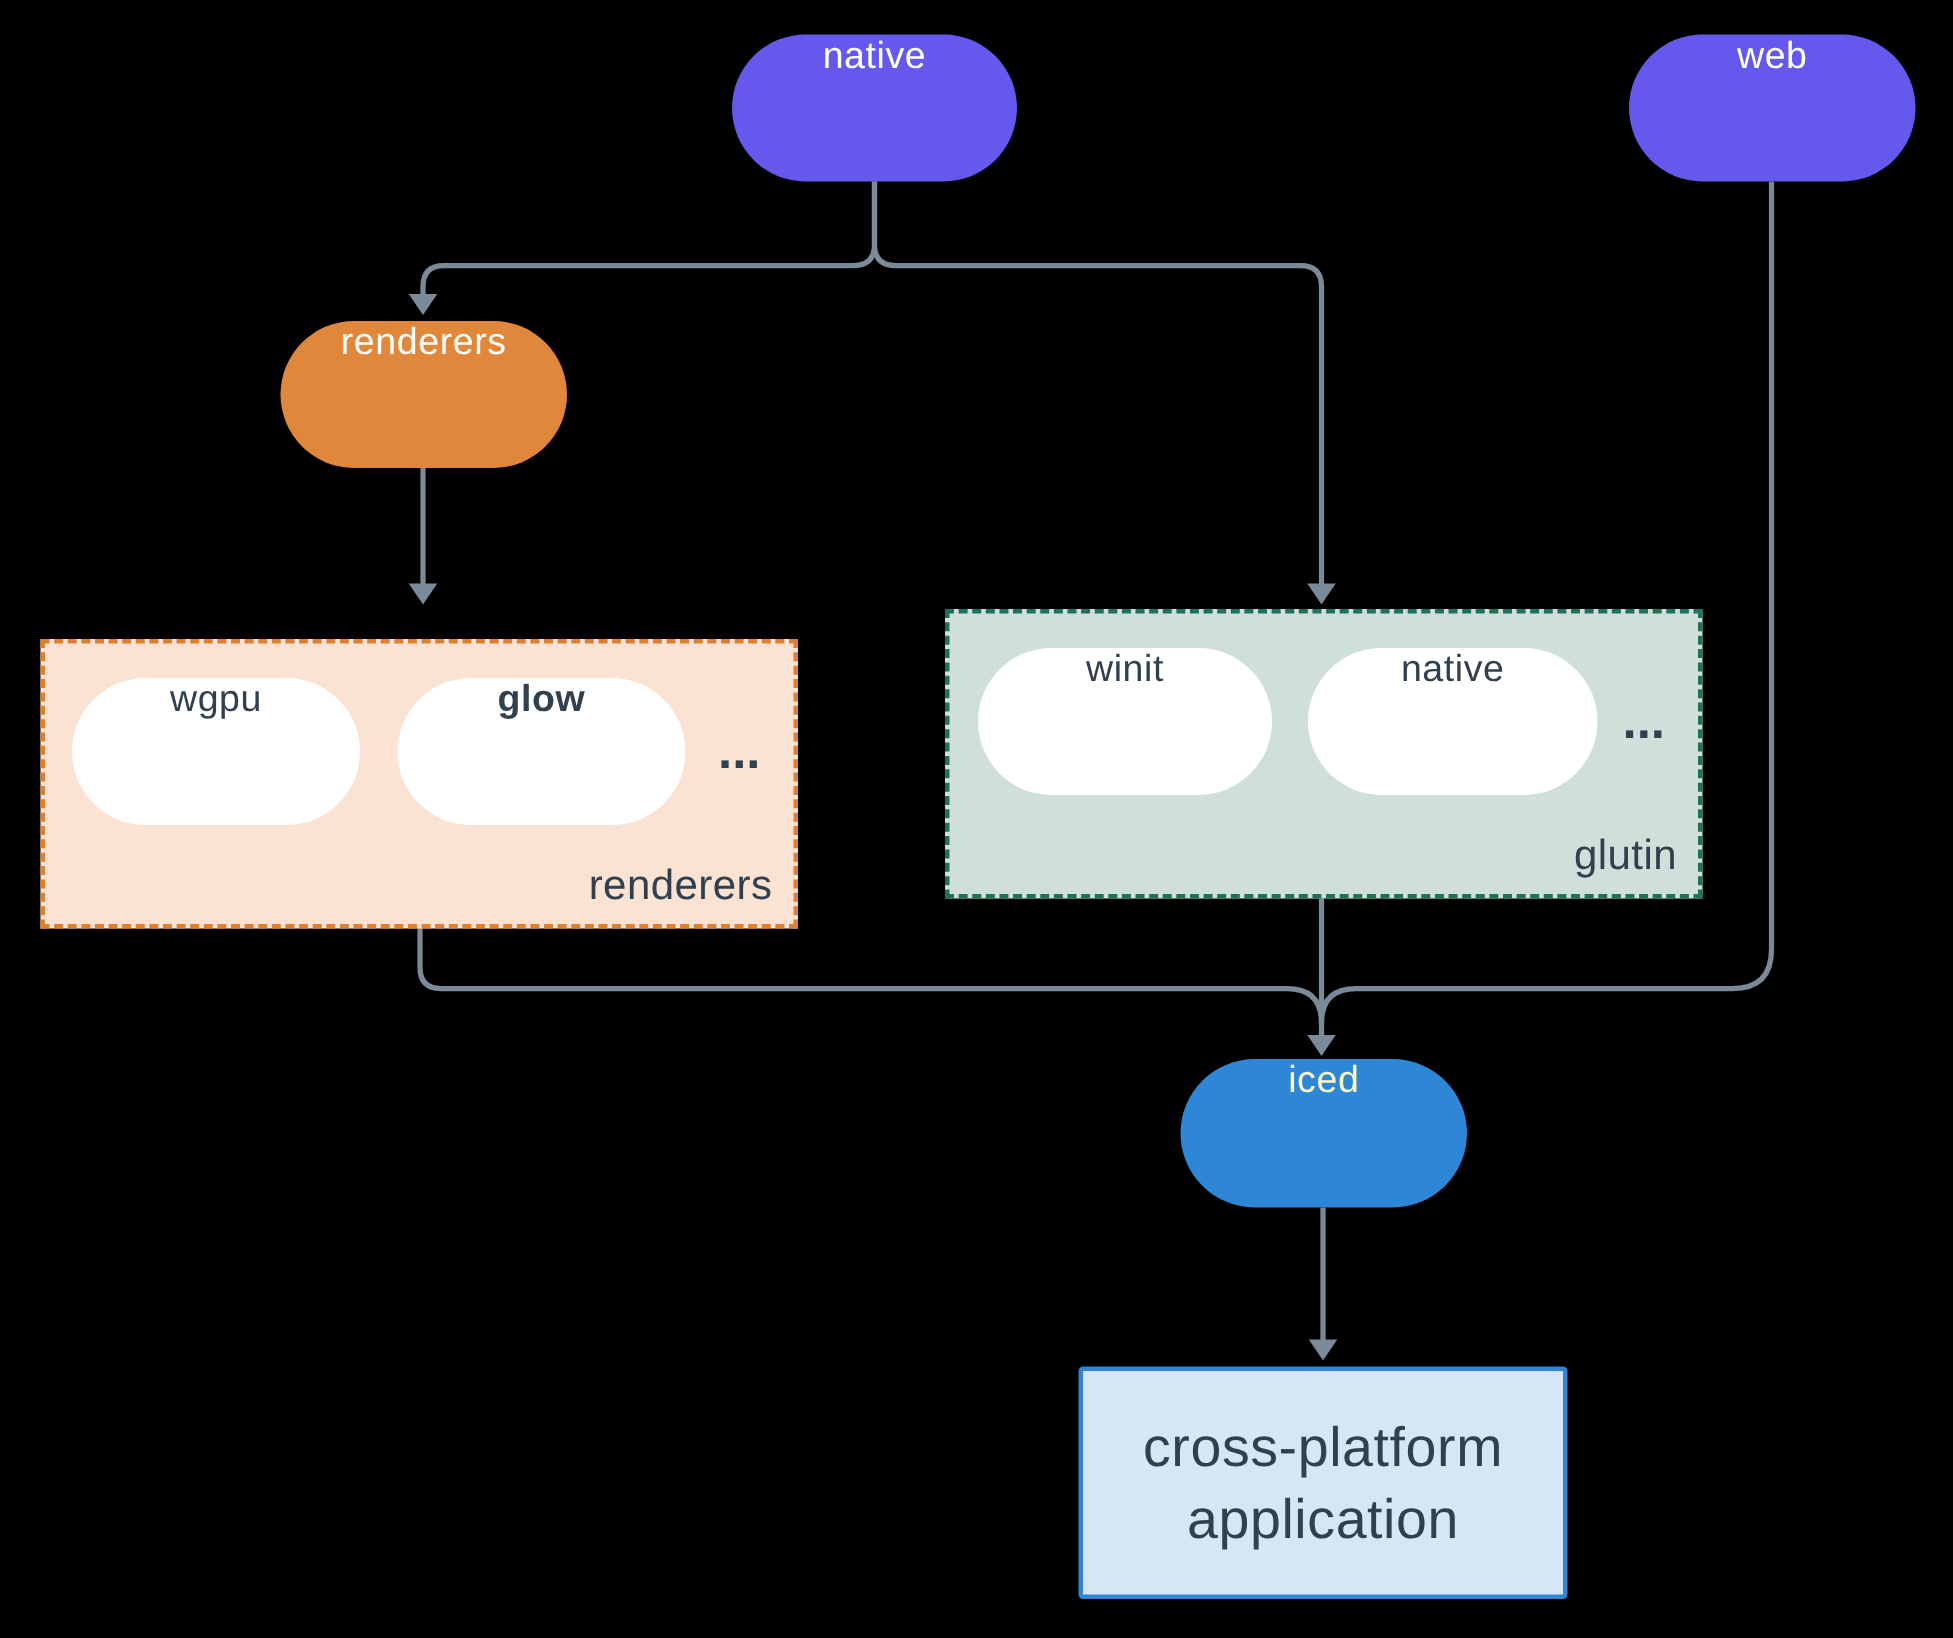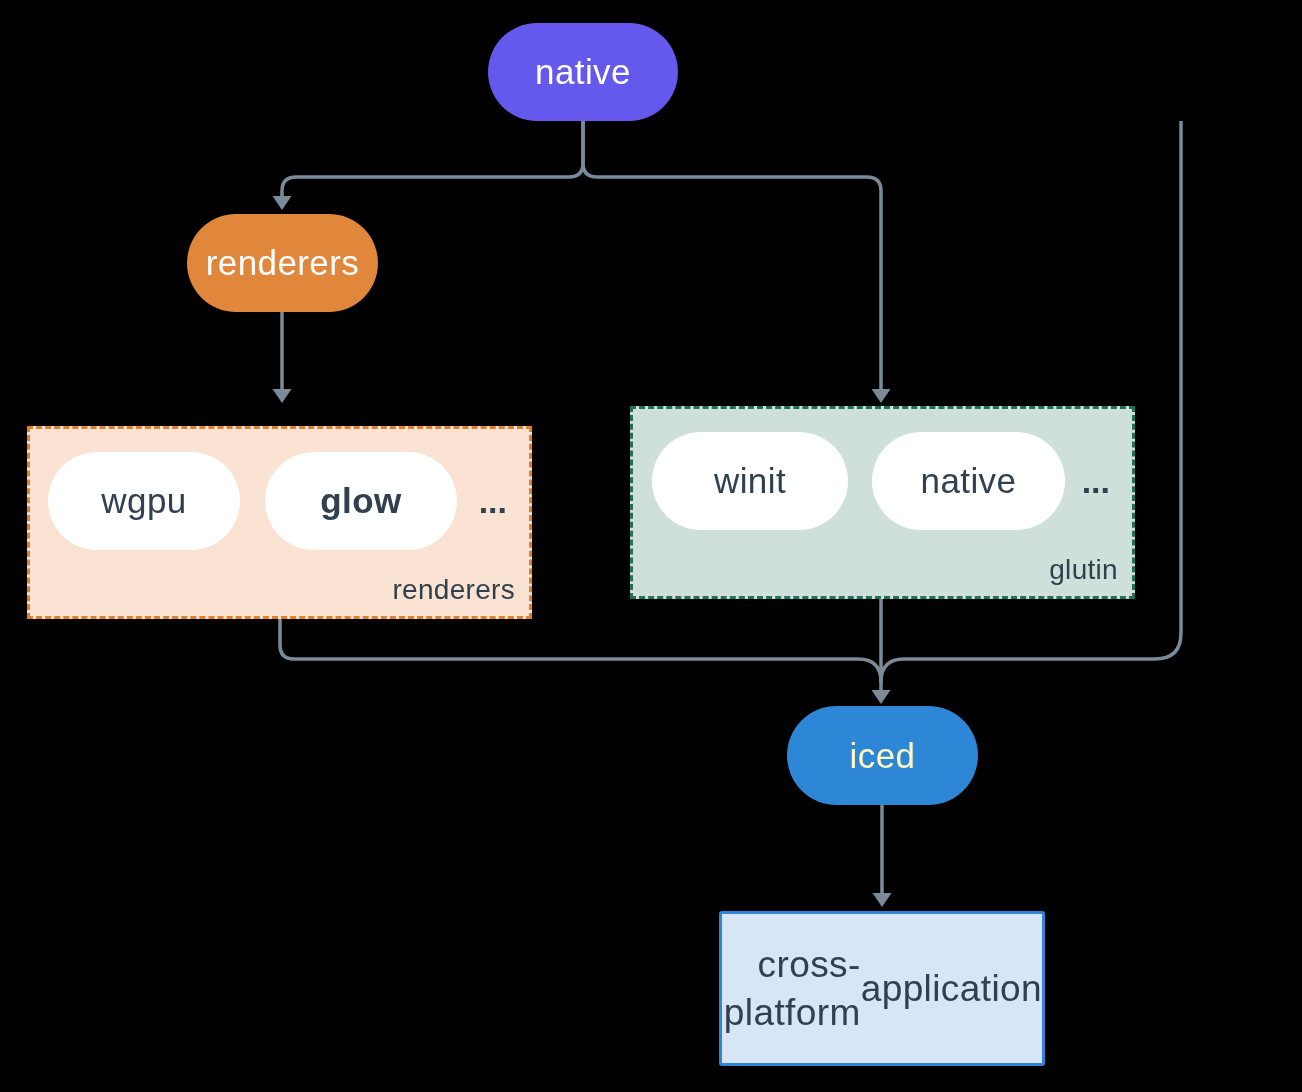--- a/index.html
+++ b/index.html
@@ -29,23 +29,22 @@
     stroke-width: 3.5;
   }
   .edges polygon {
     fill: var(--edge);
     stroke: none;
   }
   .pill {
     position: absolute;
     border-radius: 50px;
     display: flex;
-    align-items: center;
     justify-content: center;
-    font-size: 35px;
+    font-size: 25px;
     letter-spacing: 0.4px;
     white-space: nowrap;
   }
   .pill.purple { background: var(--node-purple); color: #ffffff; }
   .pill.orange { background: var(--node-orange); color: #ffffff; }
   .pill.blue   { background: var(--node-blue);   color: #fef9c3; }
   .pill.white  { background: #ffffff; color: var(--text-dark); }
   .group {
     position: absolute;
     box-sizing: border-box;
@@ -77,21 +76,21 @@
     font-weight: 700;
     color: var(--text-dark);
   }
   .app-box {
     position: absolute;
     box-sizing: border-box;
     background: var(--app-bg);
     border: 3px solid var(--app-border);
     border-radius: 3px;
     display: flex;
-    flex-direction: row;
+    flex-direction: column;
     align-items: center;
     justify-content: center;
     color: var(--text-dark);
     font-size: 37px;
     line-height: 48px;
     letter-spacing: 0.4px;
     text-align: right;
   }
 </style>
 </head>
@@ -132,20 +131,23 @@
     <g>
       <path d="M882,805 V894"></path>
       <polygon points="872.5,893 891.5,893 882,907"></polygon>
     </g>
   </svg>
 
   <div class="pill purple" style="left:488px; top:23px; width:190px; height:98px;">
     <span>native</span>
   </div>
 
+  <div class="pill purple" style="left:1086px; top:23px; width:191px; height:98px;">
+    <span>web</span>
+  </div>
 
   <div class="pill orange" style="left:187px; top:214px; width:191px; height:98px;">
     <span>renderers</span>
   </div>
 
   <div class="group renderers" style="left:27px; top:426px; width:505px; height:193px;">
     <div class="pill white" style="left:18px; top:23px; width:192px; height:98px;">
       <span>wgpu</span>
     </div>
     <div class="pill white" style="left:235px; top:23px; width:192px; height:98px;font-weight:bold;">

